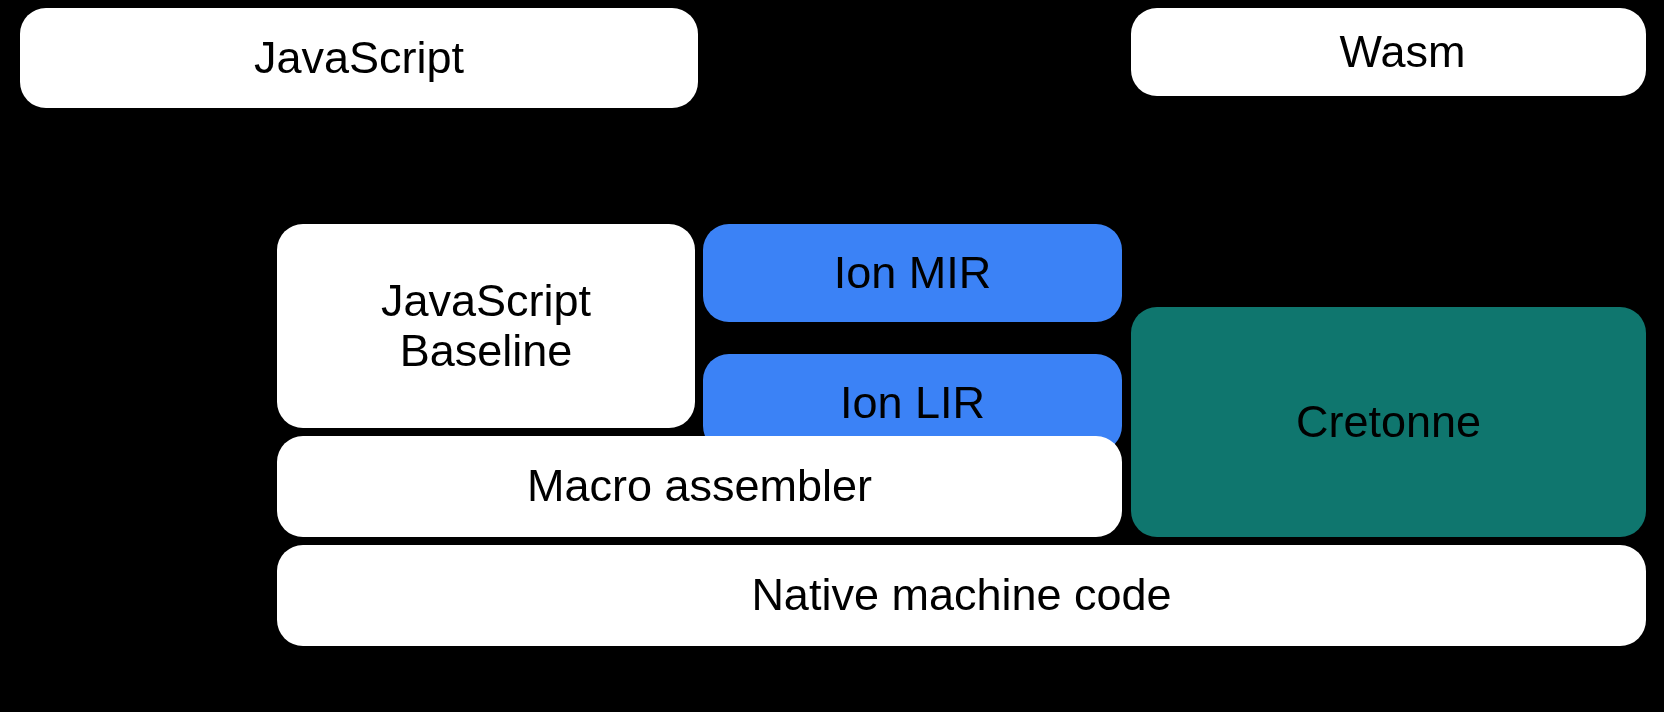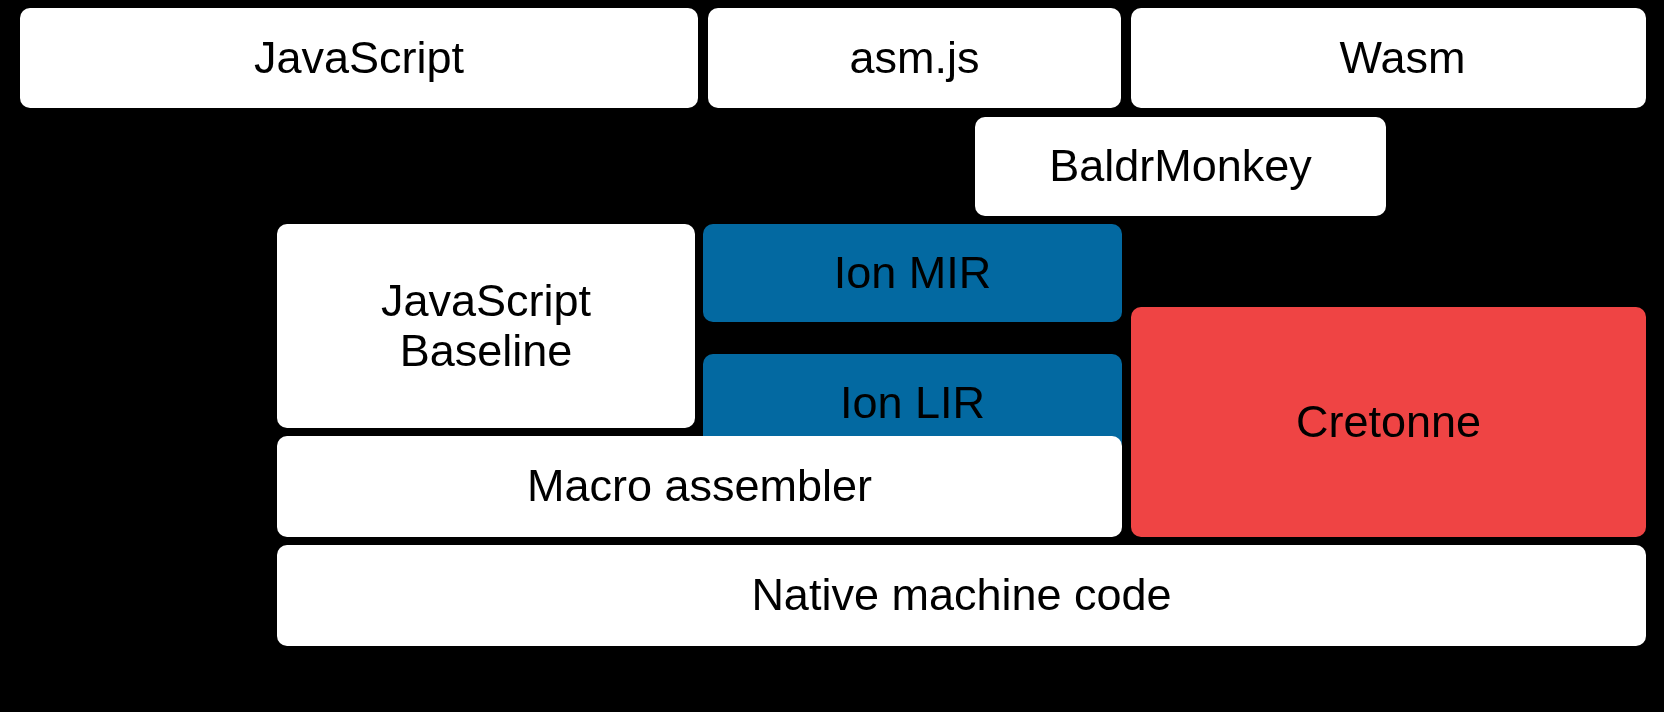--- a/index.html
+++ b/index.html
@@ -15,42 +15,42 @@
   }
   #stack-diagram {
     position: relative;
     width: 1664px;
     height: 712px;
     background: #000000;
   }
   .node {
     position: absolute;
     box-sizing: border-box;
-    border-radius: 10px;
+    border-radius: 26px;
     background: #ffffff;
     color: #000000;
     display: flex;
     align-items: center;
     justify-content: center;
     text-align: center;
     line-height: 1.12;
     font-size: 45px;
     font-weight: 400;
     letter-spacing: 0px;
     white-space: pre-line;
     -webkit-font-smoothing: antialiased;
   }
   .node.gray   { background: #e9e9e9; }
-  .node.green  { background: #0369a1; }
-  .node.pink   { background: #ef4444; }
+  .node.green  { background: #3b82f6; }
+  .node.pink   { background: #0f766e; }
 
   
   .n-javascript      { left: 20px;   top: 8px;   width: 678px;  height: 100px; }
   .n-asmjs           { left: 708px;  top: 8px;   width: 413px;  height: 100px; }
-  .n-wasm            { left: 1131px; top: 8px;   width: 515px;  height: 100px; padding-left: 28px; }
+  .n-wasm            { left: 1131px; top: 8px;   width: 515px;  height: 88px; padding-left: 28px; }
 
   
   .n-js-bytecode     { left: 20px;   top: 117px; width: 946px;  height: 99px; }
   .n-baldrmonkey     { left: 975px;  top: 117px; width: 411px;  height: 99px; }
 
   
   .n-interpreter     { left: 20px;   top: 224px; width: 268px;  height: 314px; }
 
   
   .n-js-baseline     { left: 277px;  top: 224px; width: 418px;  height: 204px; }
@@ -64,26 +64,24 @@
   
   .n-native-code     { left: 277px;  top: 545px; width: 1369px; height: 101px; }
 </style>
 </head>
 <body>
 
 <div id="stack-diagram">
 
   <div class="node n-javascript">JavaScript</div>
 
-  <div class="node n-asmjs">asm.js</div>
 
   <div class="node n-wasm">Wasm</div>
 
 
-  <div class="node n-baldrmonkey">BaldrMonkey</div>
 
 
   <div class="node n-js-baseline">JavaScript
 Baseline</div>
 
   <div class="node green n-ion-mir">Ion MIR</div>
 
   <div class="node green n-ion-lir">Ion LIR</div>
 
   <div class="node pink n-cretonne">Cretonne</div>

